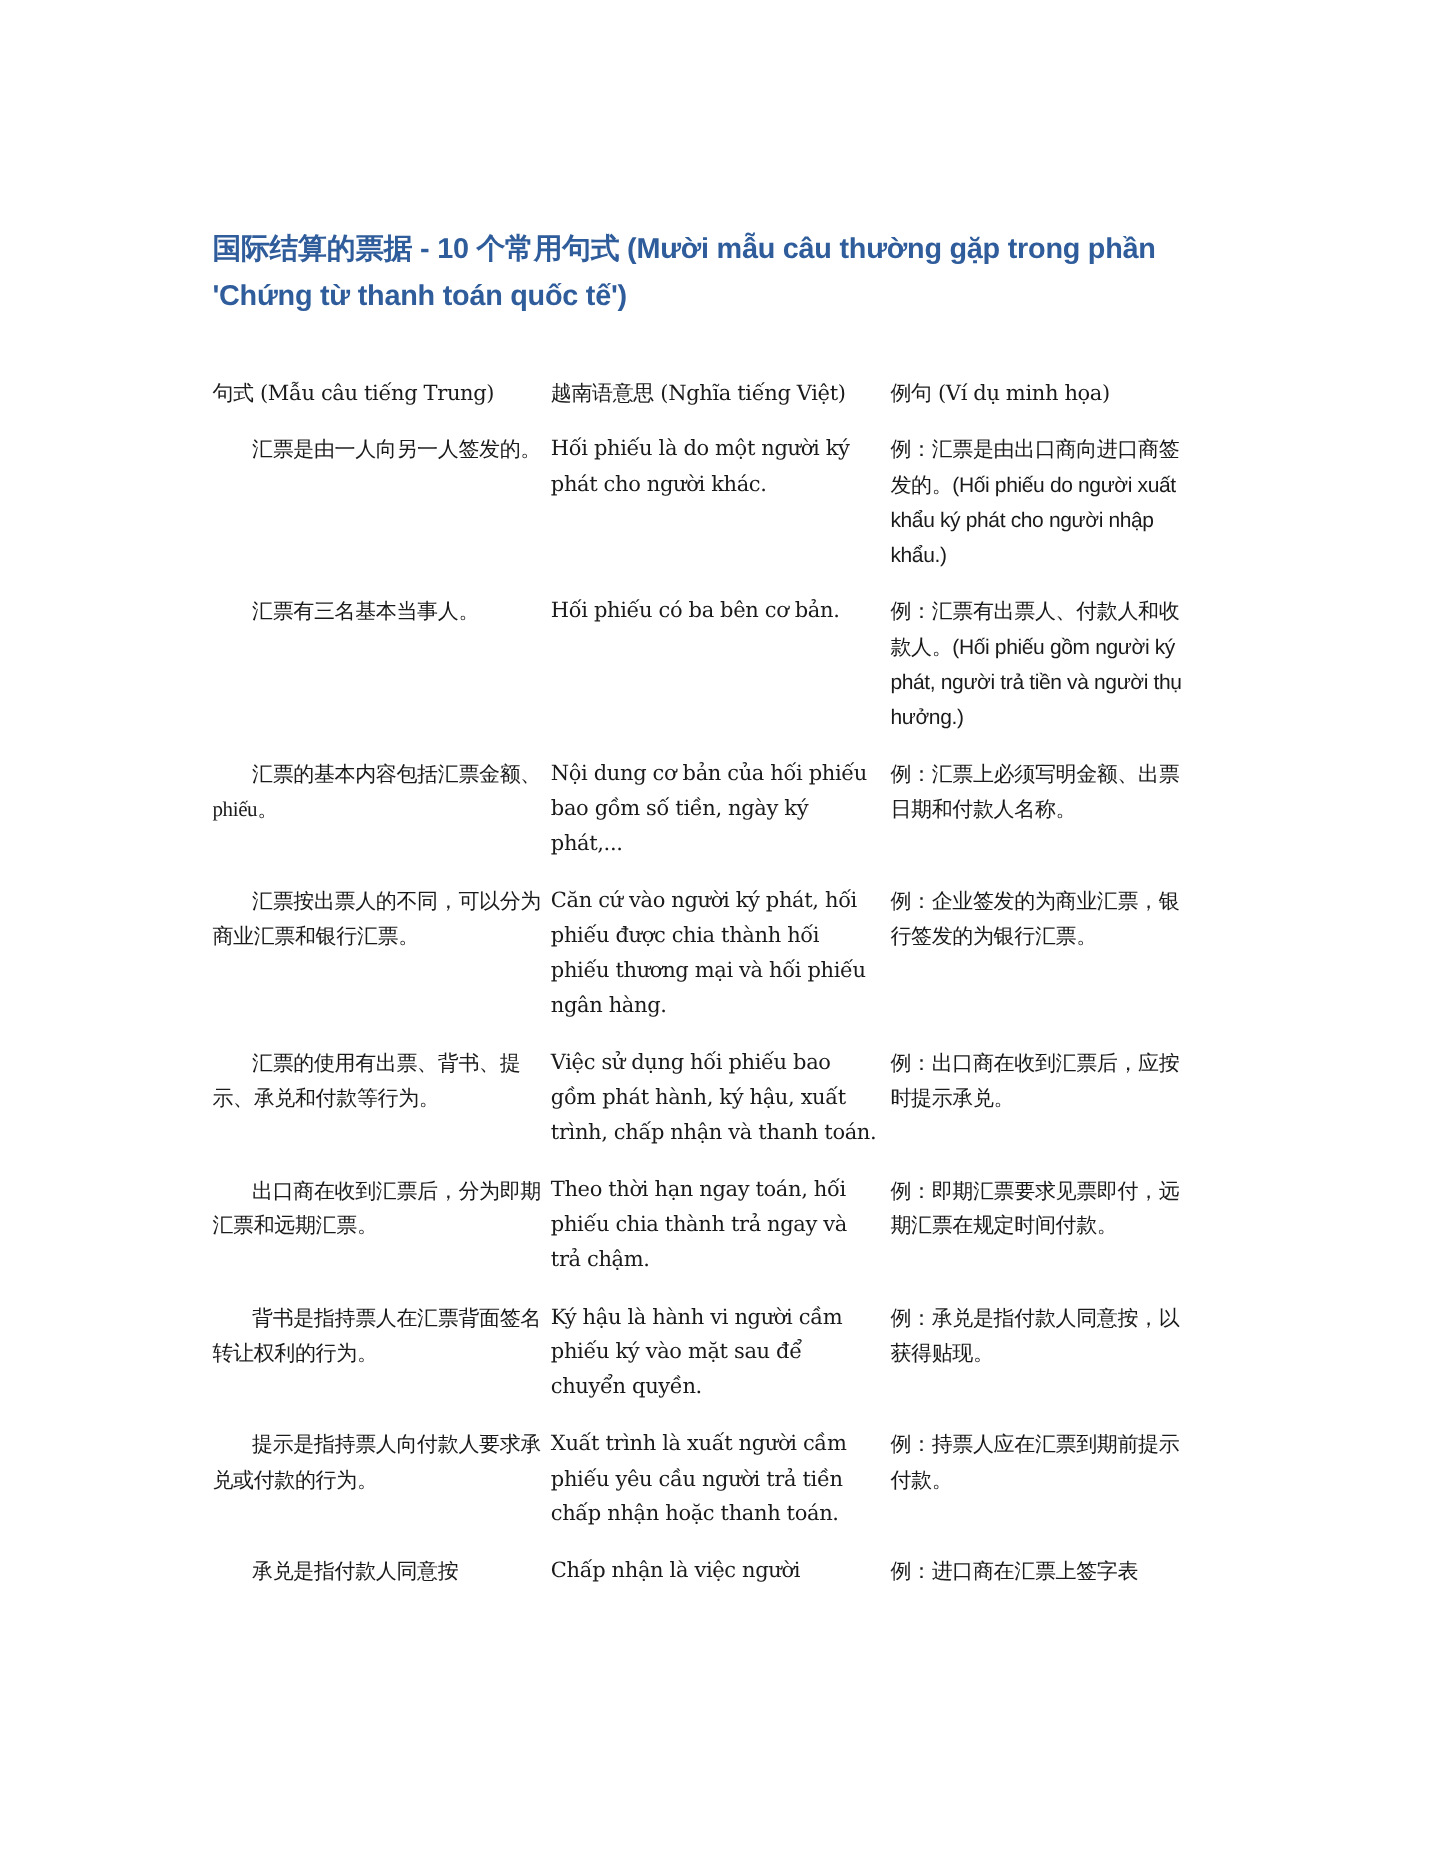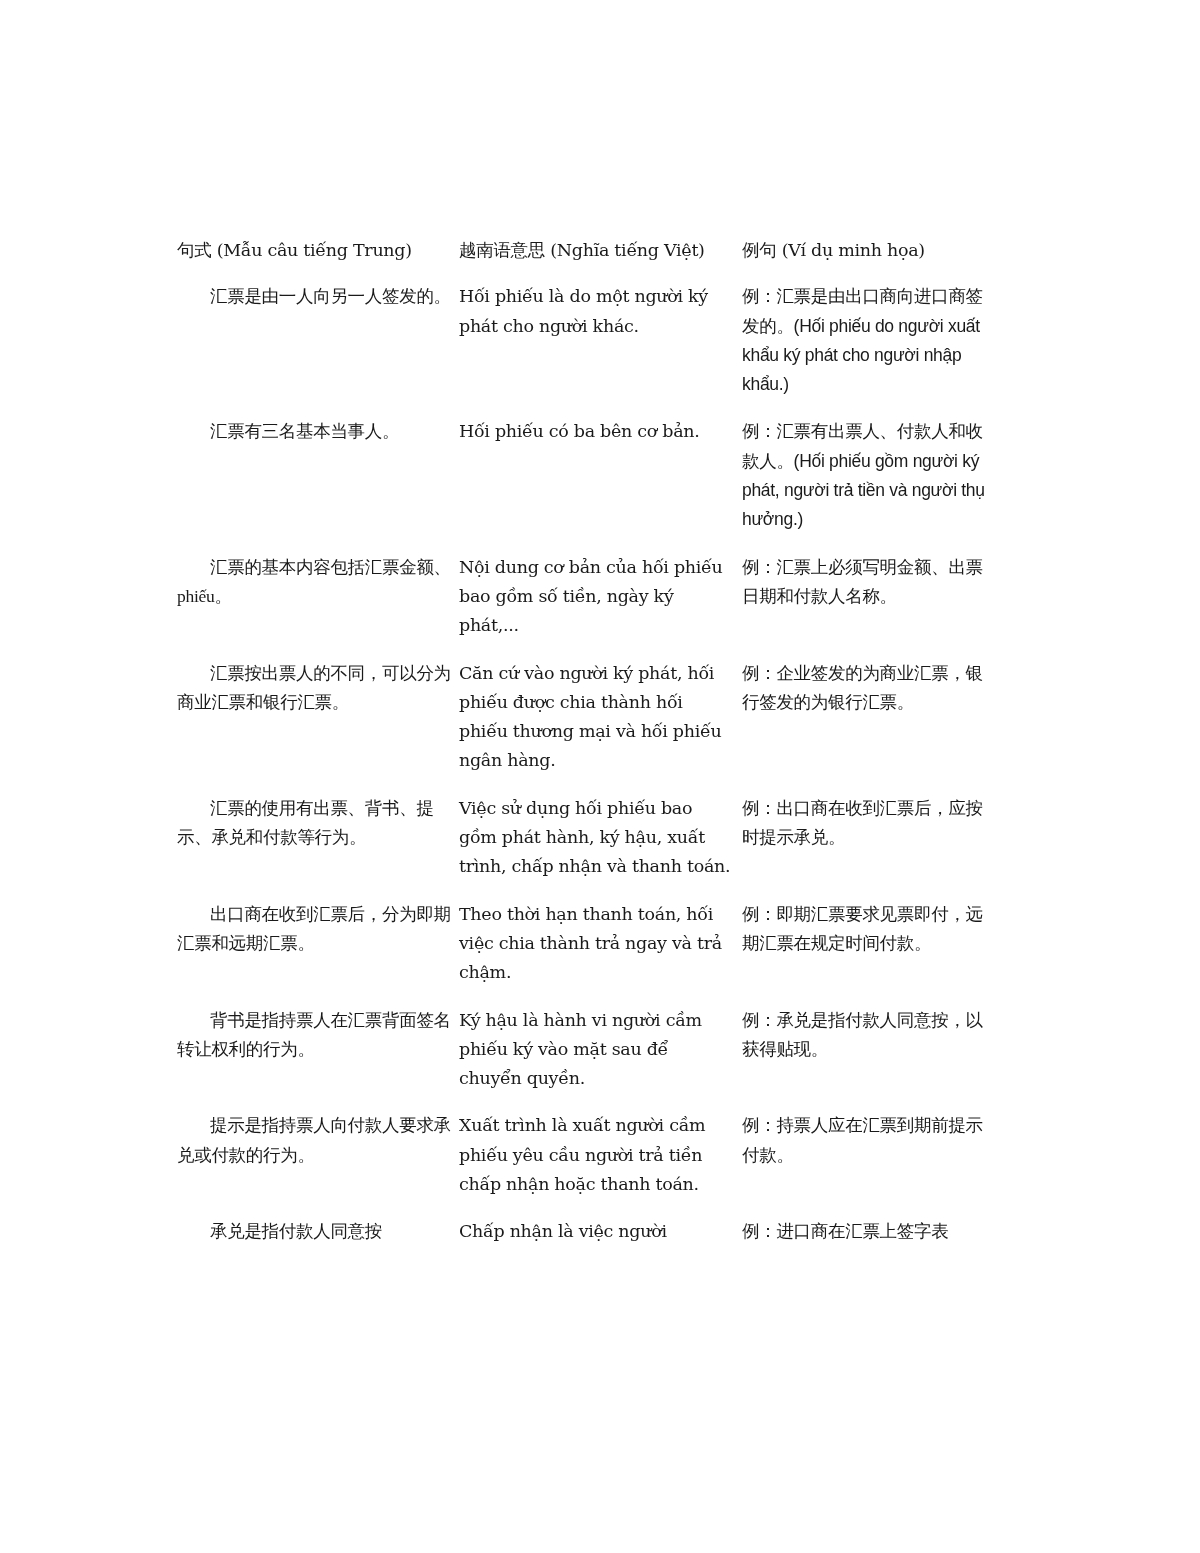--- a/index.html
+++ b/index.html
@@ -56,20 +56,21 @@
       font-family: Liberation Sans, sans-serif;
     }
     .row, .head {
       display: contents;
     }
   </style>
 </head>
 <body>
 
 <div class="page">
+  <h1 class="title">国际结算的票据 - 10 个常用句式 (Mười mẫu câu thường gặp trong phần 'Chứng từ thanh toán quốc tế')</h1>
 
   <div class="grid">
     <div class="head">
       <div class="cell">句式 (Mẫu câu tiếng Trung)</div>
       <div class="cell">越南语意思 (Nghĩa tiếng Việt)</div>
       <div class="cell">例句 (Ví dụ minh họa)</div>
     </div>
 
     <div class="row">
       <div class="cell cn">汇票是由一人向另一人签发的。</div>
@@ -96,21 +97,21 @@
     </div>
 
     <div class="row">
       <div class="cell cn">汇票的使用有出票、背书、提示、承兑和付款等行为。</div>
       <div class="cell">Việc sử dụng hối phiếu bao gồm phát hành, ký hậu, xuất trình, chấp nhận và thanh toán.</div>
       <div class="cell ex">例：出口商在收到汇票后，应按时提示承兑。</div>
     </div>
 
     <div class="row">
       <div class="cell cn">出口商在收到汇票后，分为即期汇票和远期汇票。</div>
-      <div class="cell">Theo thời hạn thanh toán, hối việc chia thành trả ngay và trả chậm.</div>
+      <div class="cell">Theo thời hạn ngay toán, hối phiếu chia thành trả ngay và trả chậm.</div>
       <div class="cell ex">例：即期汇票要求见票即付，远期汇票在规定时间付款。</div>
     </div>
 
     <div class="row">
       <div class="cell cn">背书是指持票人在汇票背面签名转让权利的行为。</div>
       <div class="cell">Ký hậu là hành vi người cầm phiếu ký vào mặt sau để chuyển quyền.</div>
       <div class="cell ex">例：承兑是指付款人同意按，以获得贴现。</div>
     </div>
 
     <div class="row">

